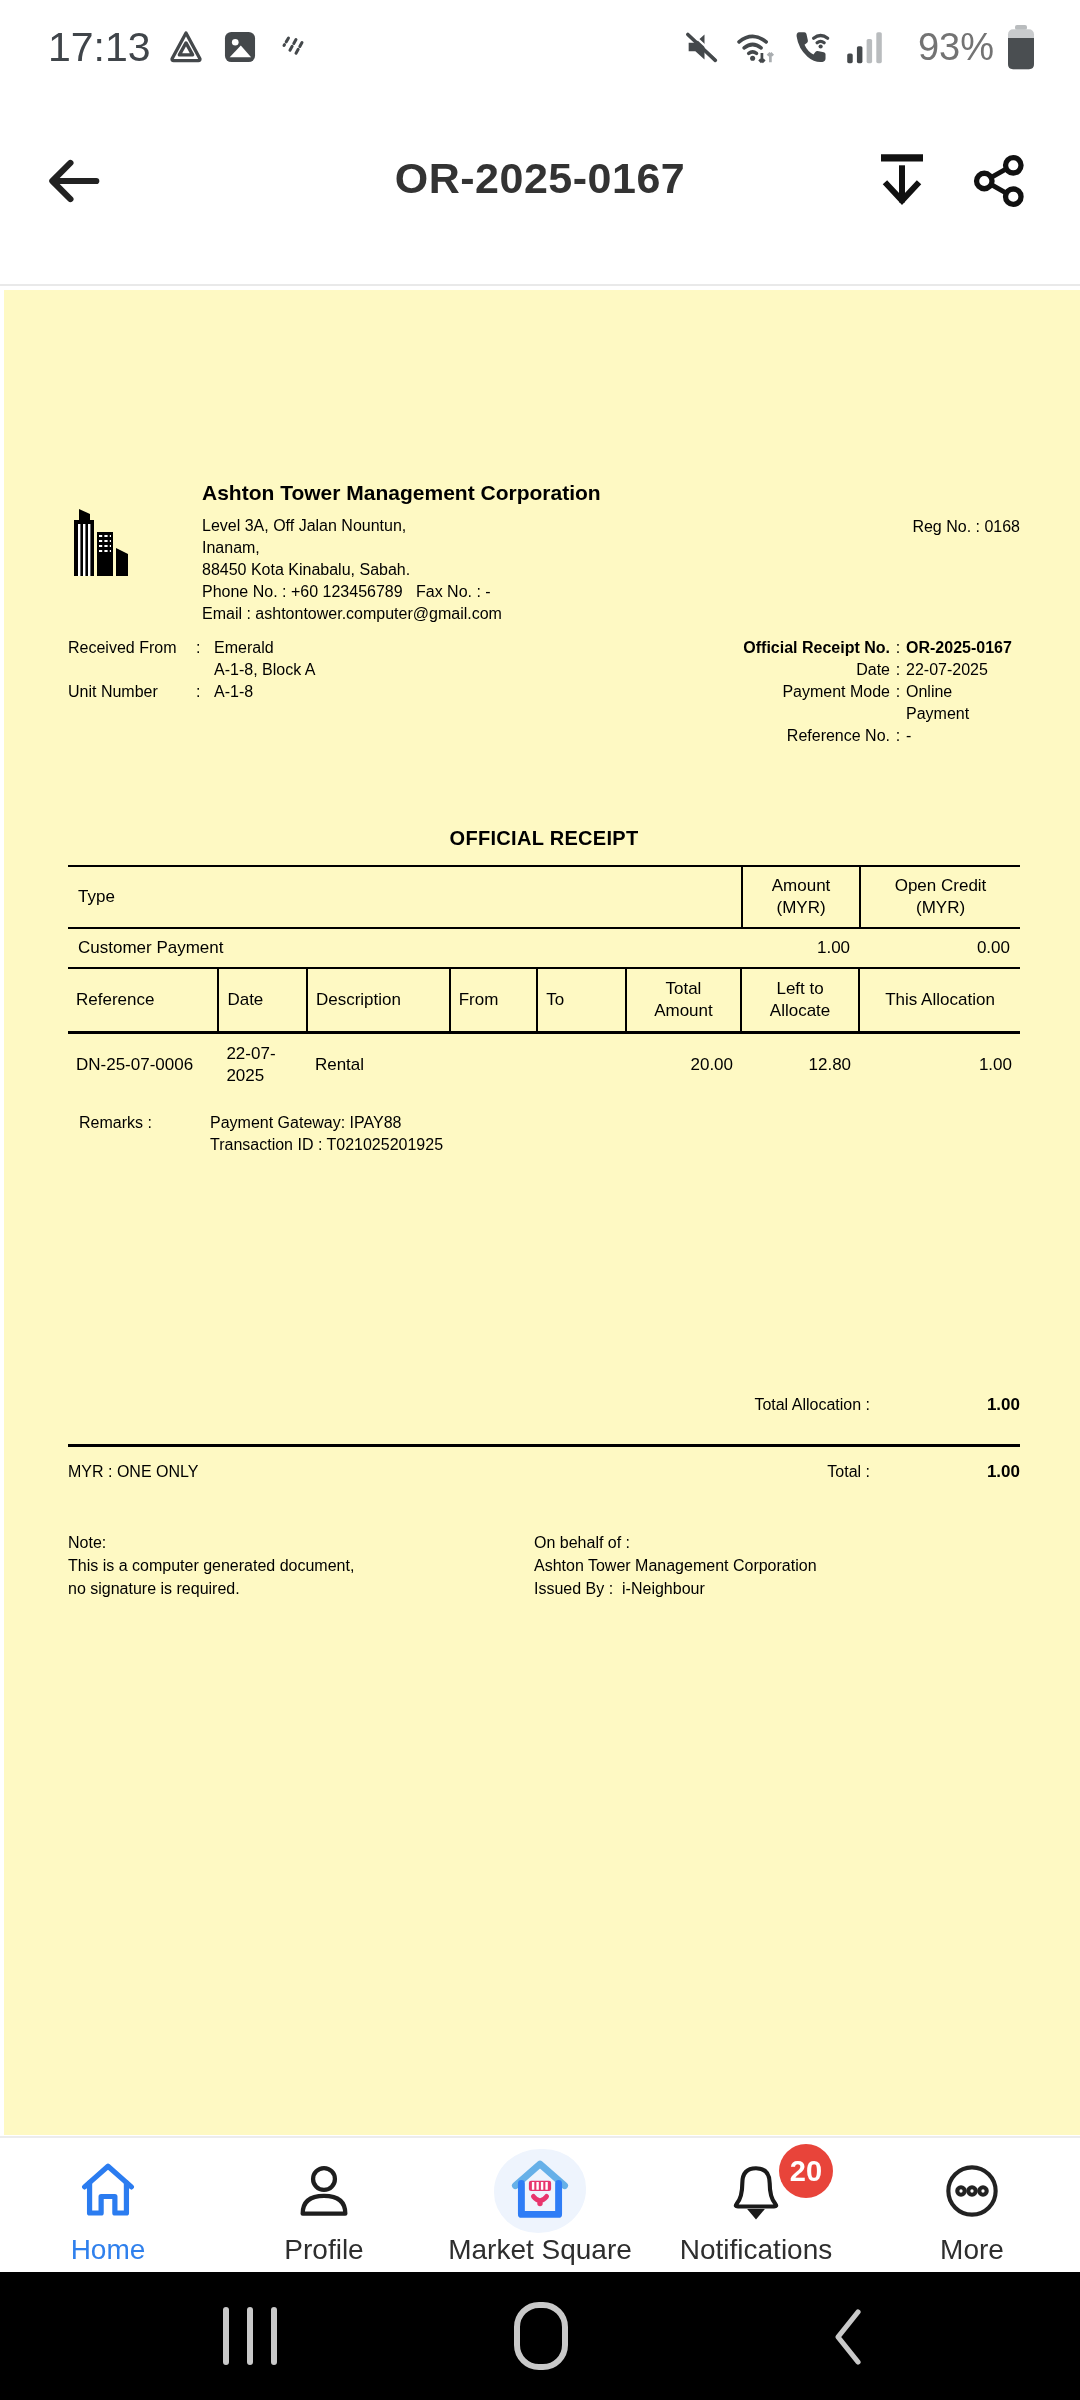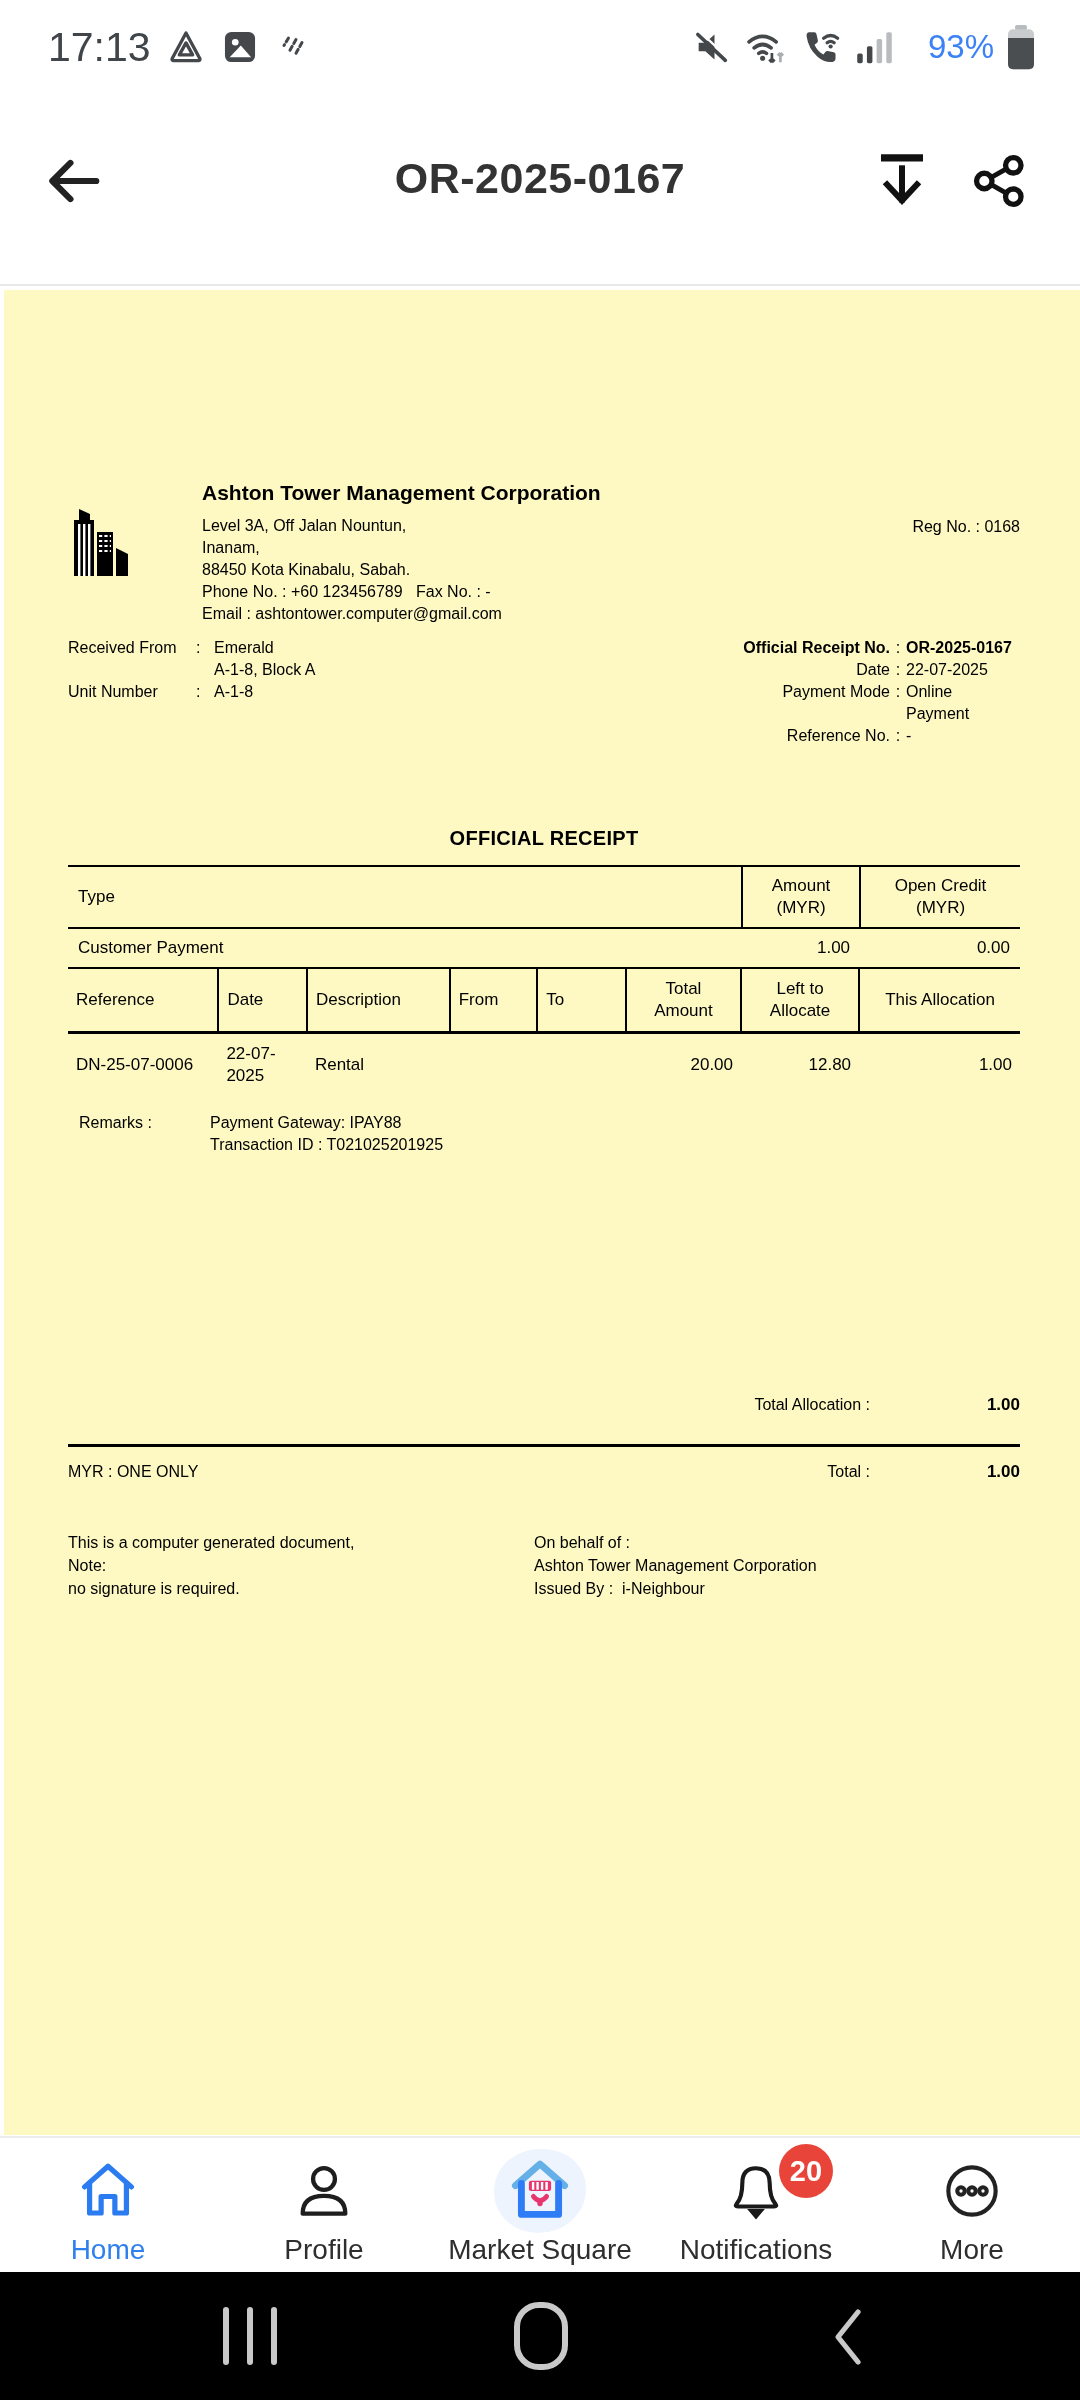--- a/index.html
+++ b/index.html
@@ -10,21 +10,21 @@
   }
   
   .status-bar {
     position:absolute; top:0; left:0; width:1080px; height:88px;
     display:flex; align-items:center; justify-content:space-between;
     padding:6px 44px 0 48px; color:#42474b;
   }
   .sb-left { display:flex; align-items:center; gap:16px; }
   .sb-right { display:flex; align-items:center; gap:12px; }
   .sb-time { font-size:41px; color:#40454a; }
-  .sb-batt-txt { font-size:33px; color:#3b82f6; margin-left:20px; }
+  .sb-batt-txt { font-size:38px; color:#737373; margin-left:20px; }
   .sicon { display:inline-flex; }
   
   .app-bar {
     position:absolute; top:88px; left:0; width:1080px; height:198px;
     border-bottom:2px solid #e9e9e9; background:#fff;
   }
   .back-btn { position:absolute; left:38px; top:58px; width:70px; height:70px; display:flex; align-items:center; justify-content:center; }
   .app-title {
     position:absolute; left:0; right:0; top:66px; text-align:center;
     font-size:43px; font-weight:bold; color:#333; letter-spacing:0.5px;
@@ -337,22 +337,22 @@
 
     <div class="myr-line">
       <span>MYR : ONE ONLY</span>
       <span class="myr-spacer"></span>
       <span>Total :</span>
       <span class="tval">1.00</span>
     </div>
 
     <div class="note-row">
       <div class="note-left">
+        <div>Note:</div>
         <div>This is a computer generated document,</div>
-        <div>Note:</div>
         <div>no signature is required.</div>
       </div>
       <div>
         <div>On behalf of :</div>
         <div>Ashton Tower Management Corporation</div>
         <div class="pre">Issued By :  i-Neighbour</div>
       </div>
     </div>
   </div>
 

